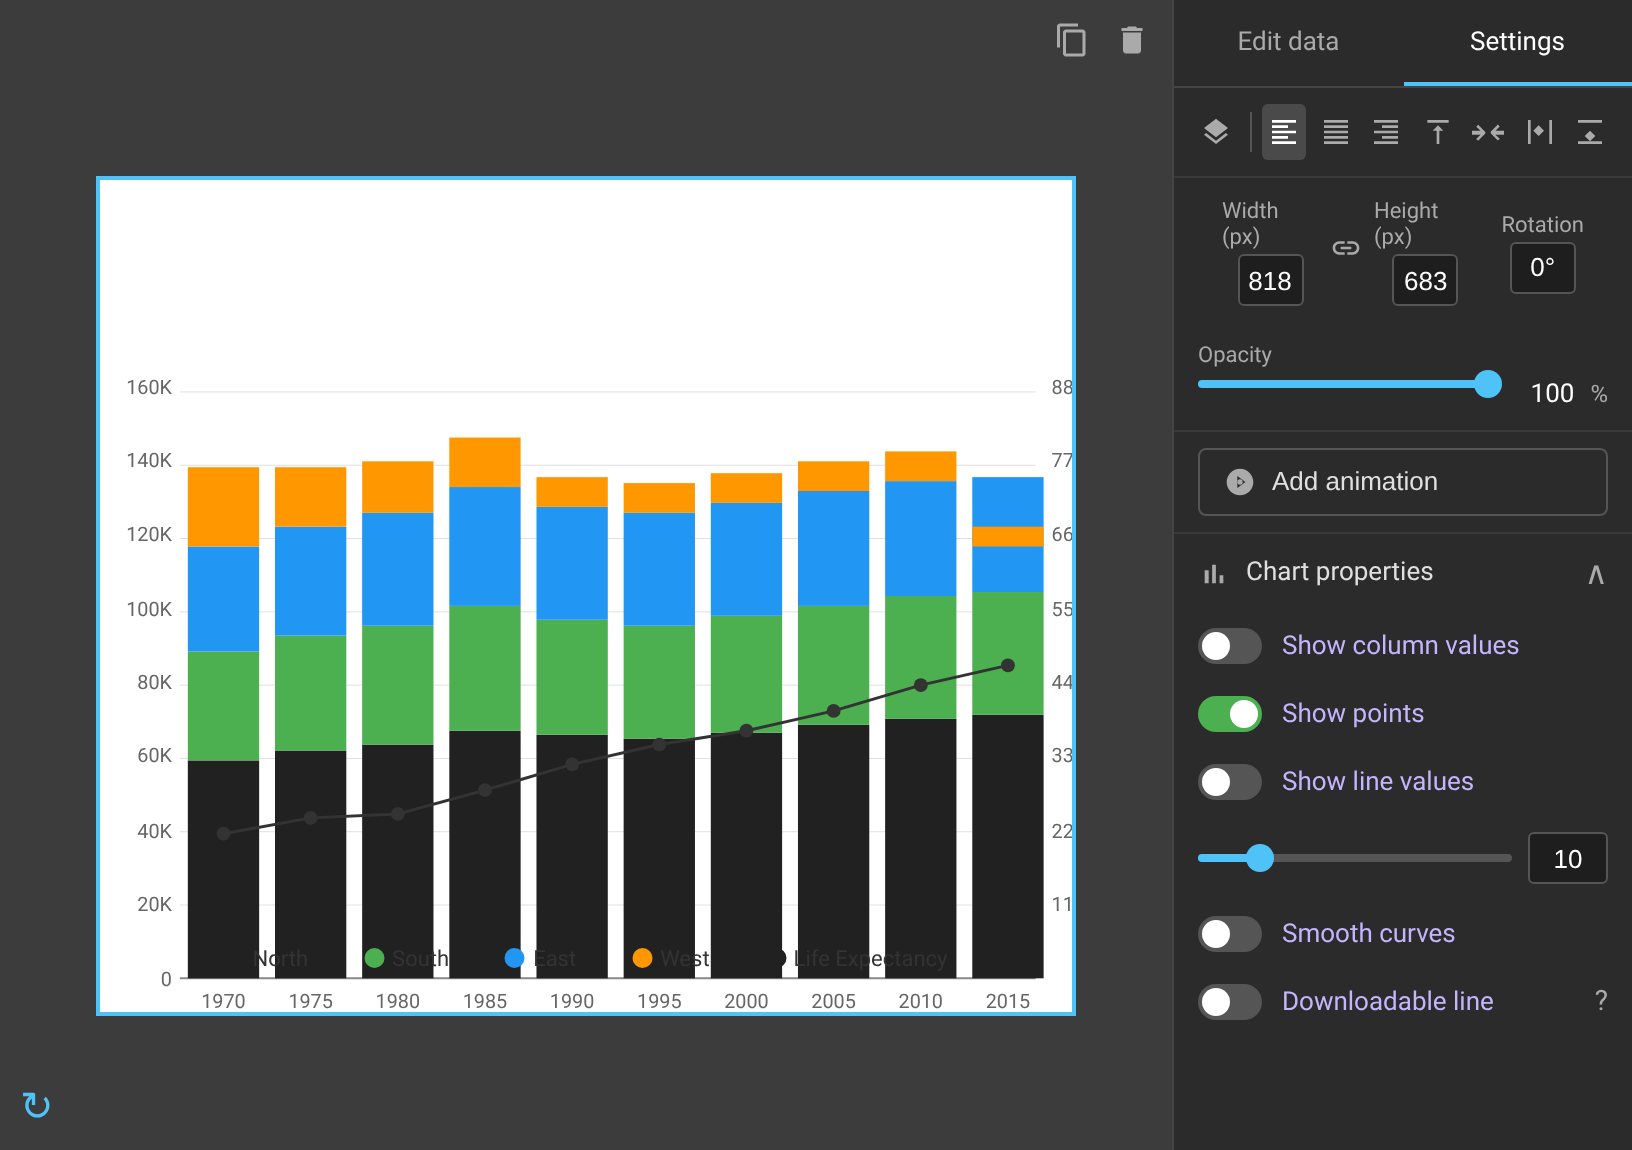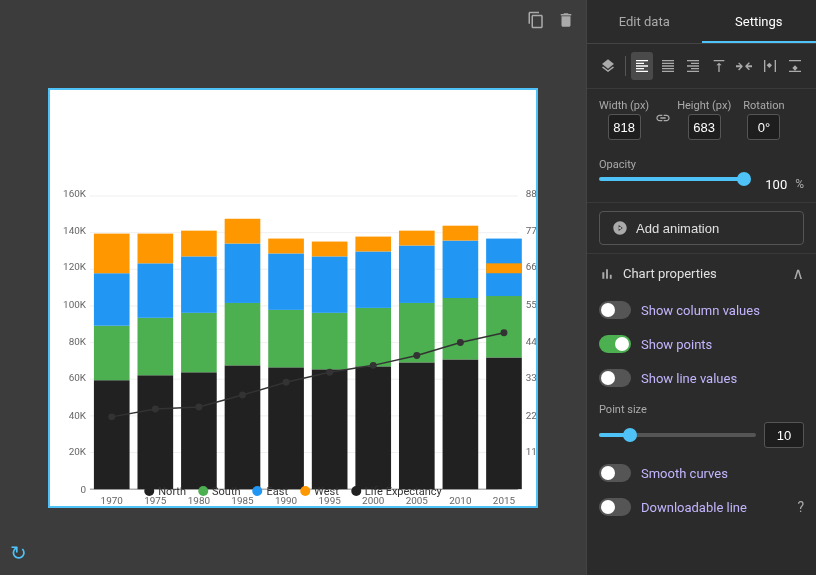--- a/index.html
+++ b/index.html
@@ -48,25 +48,25 @@
       background: white;
       border: 2px solid #4fc3f7;
       width: 490px;
       height: 420px;
       position: relative;
       margin-top: 20px;
     }
 
     .chart-legend {
       display: flex;
-      gap: 12px;
+      gap: 28px;
       font-size: 11px;
       color: #333;
       position: absolute;
-      bottom: 8px;
+      bottom: 20px;
       left: 50%;
       transform: translateX(-50%);
       white-space: nowrap;
     }
 
     .legend-item {
       display: flex;
       align-items: center;
       gap: 4px;
     }
@@ -155,21 +155,21 @@
       width: 1px;
       height: 20px;
       background: #555;
       margin: 0 2px;
     }
 
     
     .dimensions-row {
       display: flex;
       align-items: center;
-      padding: 10px 12px;
+      padding: 10px 24px;
       gap: 6px;
     }
 
     .dim-label {
       font-size: 11px;
       color: #aaa;
     }
 
     .dim-field {
       display: flex;
@@ -241,21 +241,21 @@
 
     .percent-sign {
       color: #aaa;
       font-size: 12px;
     }
 
     
     .add-animation-btn {
       margin: 8px 12px;
       display: flex;
-      align-items: center;
+      align-items: flex-start;
       gap: 8px;
       border: 1px solid #555;
       border-radius: 4px;
       padding: 8px 12px;
       cursor: pointer;
       background: transparent;
       color: #e0e0e0;
       font-size: 13px;
       width: calc(100% - 24px);
     }
@@ -656,21 +656,20 @@
     <div class="toggle on"></div>
     <span class="toggle-label">Show points</span>
   </div>
 
   <div class="toggle-row">
     <div class="toggle"></div>
     <span class="toggle-label">Show line values</span>
   </div>
 
   <div class="point-size-row">
-    <div class="point-size-label">Point size</div>
     <div class="point-size-control">
       <div class="point-slider-track">
         <div class="point-slider-fill"></div>
         <div class="point-slider-thumb"></div>
       </div>
       <input type="text" class="point-size-input" value="10" style="">
     </div>
   </div>
 
   <div class="toggle-row">

